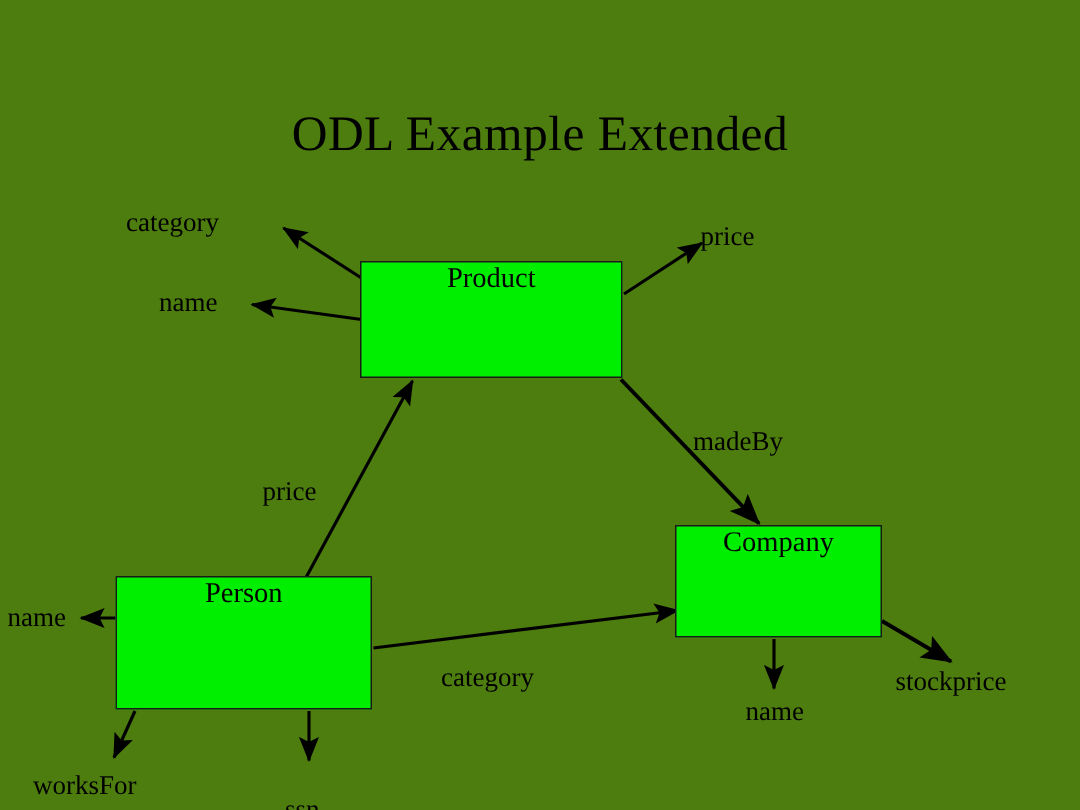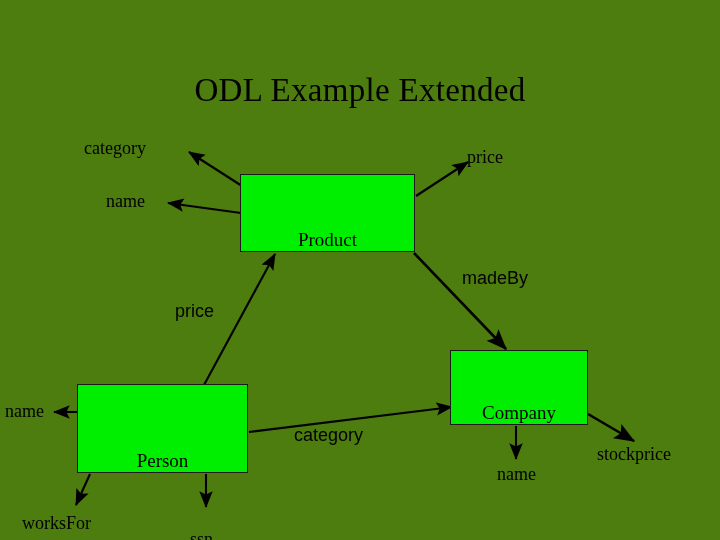--- a/index.html
+++ b/index.html
@@ -33,39 +33,40 @@
     top: 0;
     width: 720px;
     height: 540px;
   }
   .entity-box {
     position: absolute;
     box-sizing: border-box;
     background: #00ee00;
     border: 1.5px solid #1a1a1a;
     display: flex;
-    align-items: flex-end;
+    align-items: flex-start;
     justify-content: center;
     color: #000000;
     font-size: 19px;
     font-family: "Liberation Serif", "DejaVu Serif", serif;
   }
   .attr-label {
     position: absolute;
     color: #000000;
     font-size: 18px;
     white-space: nowrap;
     font-family: "Liberation Serif", "DejaVu Serif", serif;
   }
   .rel-label {
     position: absolute;
     color: #000000;
     font-size: 18px;
     white-space: nowrap;
-    font-family: Liberation Sans, sans-serif;
+    font-family: Liberation Serif, serif;
+    margin-top: 16px;
   }
 </style>
 </head>
 <body>
 
 <div id="slide">
 
   <div id="title">ODL Example Extended</div>
 
   <svg class="layer" viewBox="0 0 720 540" xmlns="http://www.w3.org/2000/svg">

